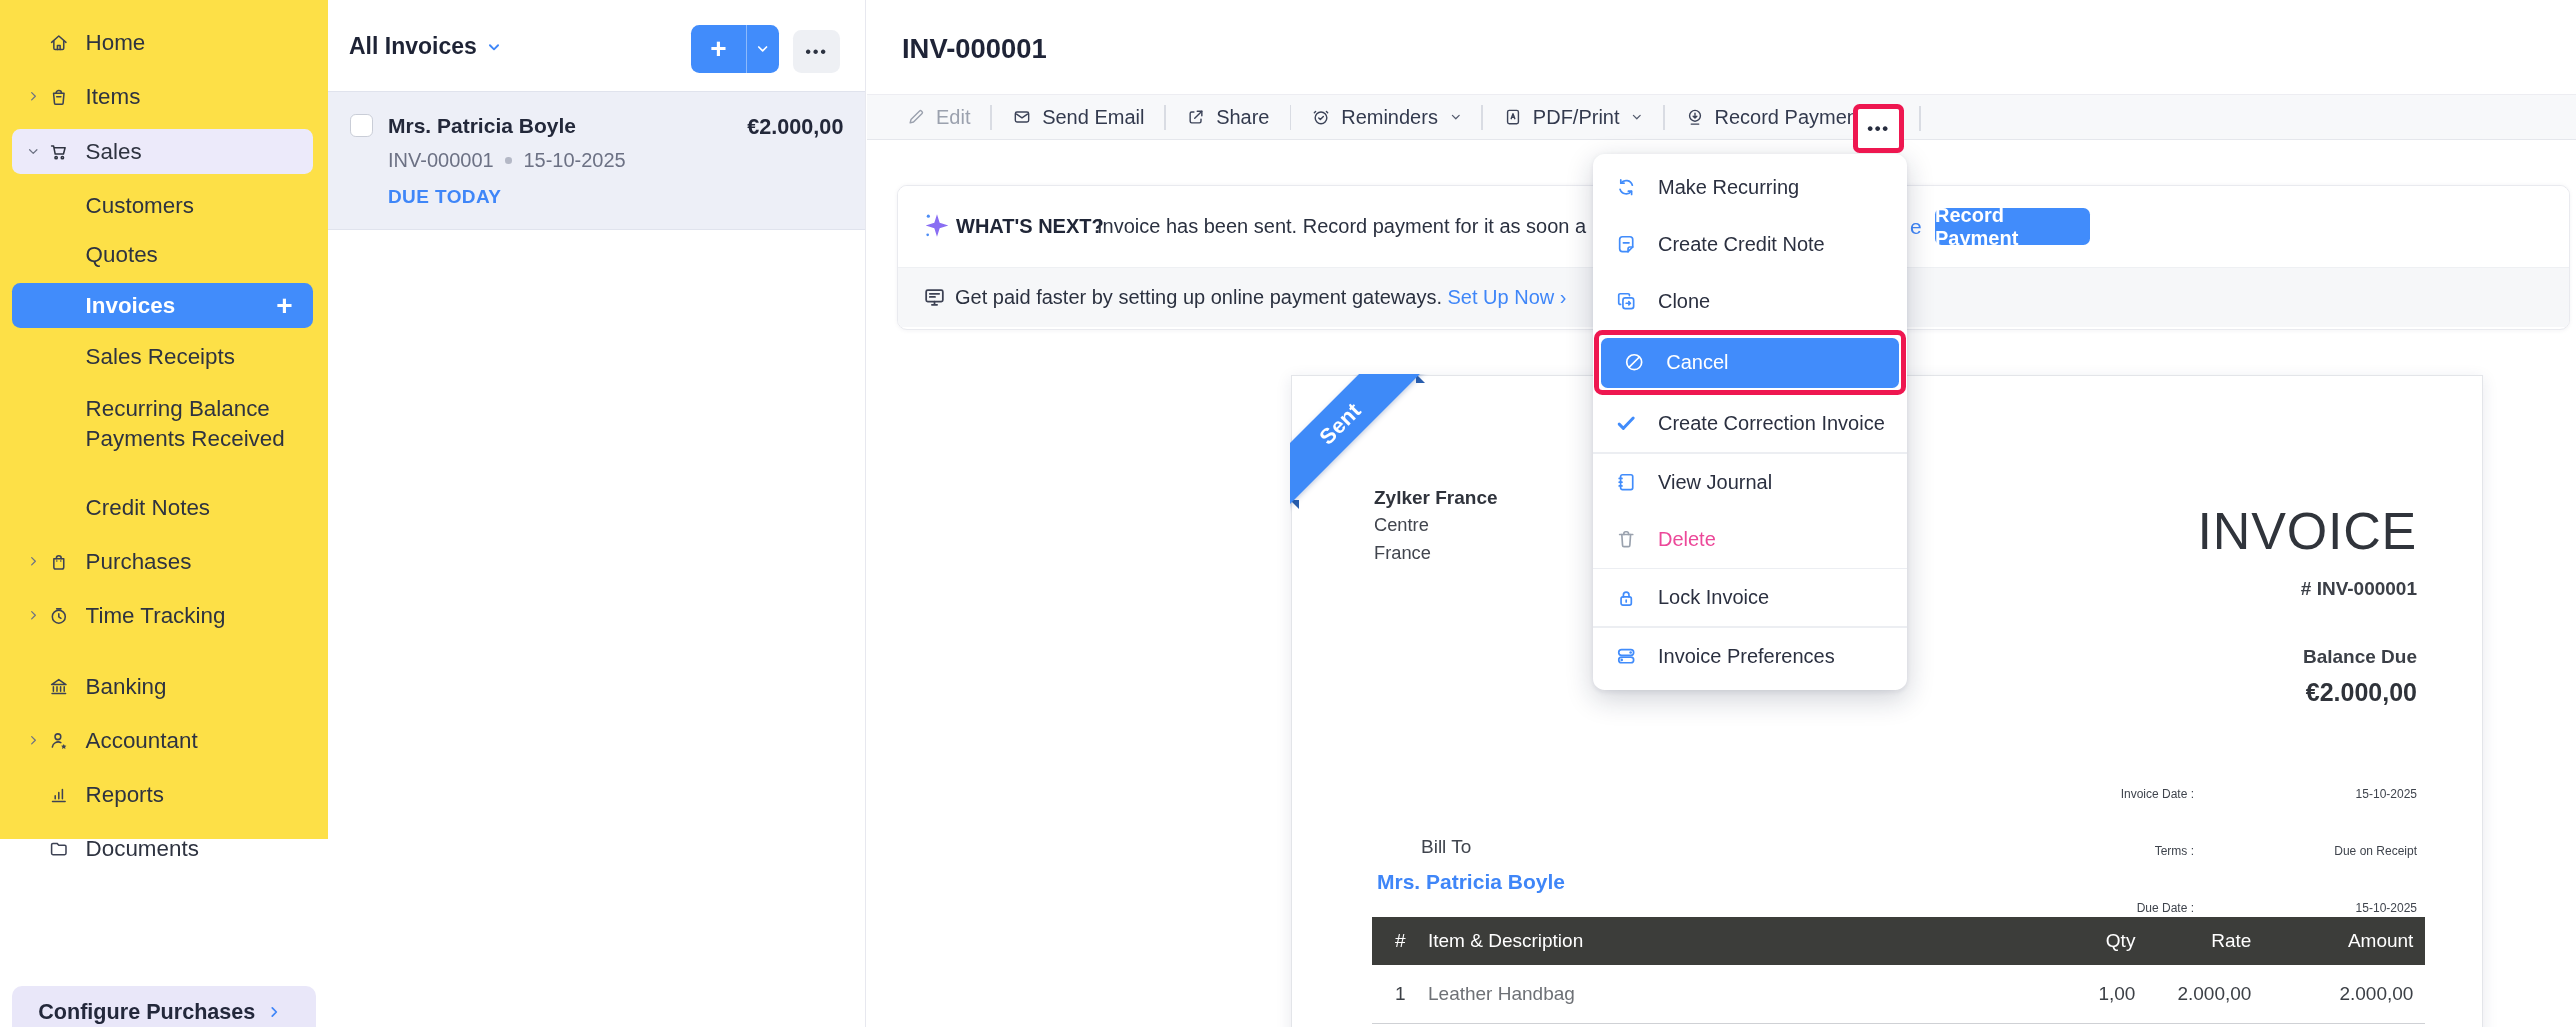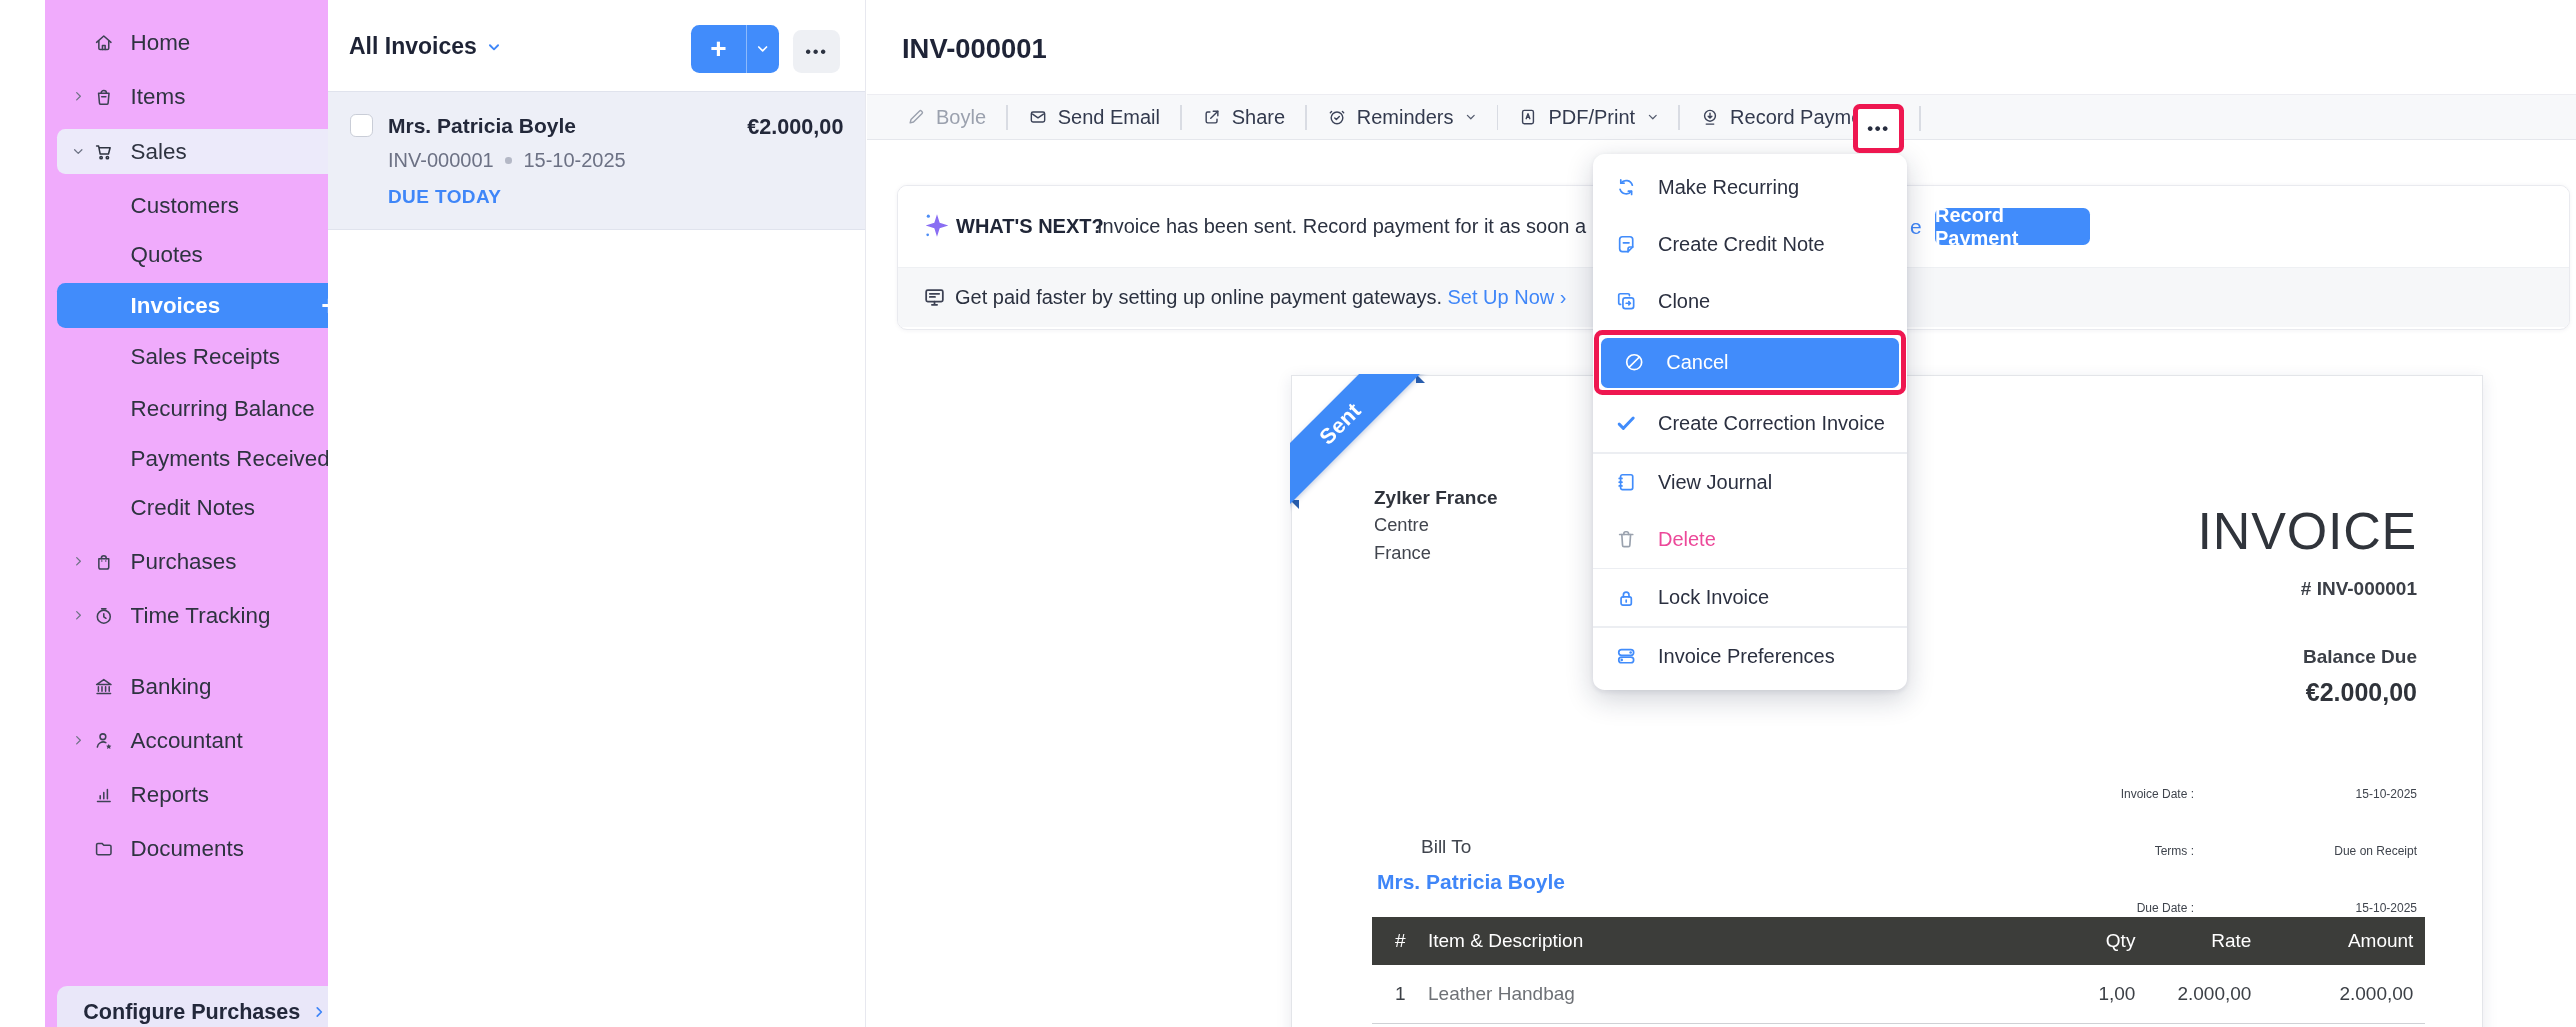--- a/index.html
+++ b/index.html
@@ -2,21 +2,21 @@
 <html style="font-size:13.3px"><head>
 <meta charset="utf-8">
 <style>
   html,body{margin:0;padding:0;background:#fff;}
   .stage{position:relative;width:2576px;height:1027px;overflow:hidden;background:#ffffff;
          font-family:"Liberation Sans",sans-serif;color:#2c3140;}
   svg{display:block;}
   .ico{flex:0 0 auto;}
 
   
-  .sidebar{position:absolute;left:0;top:0;width:328px;height:1027px;background:#f0abfc;border-right:1.7px solid #e9eaf2;margin-left:45px;}
+  .sidebar{position:absolute;left:0;top:0;width:328px;height:839px;background:#fde047;border-right:1.7px solid #e9eaf2;}
   .sb-row{position:absolute;left:11.6px;width:301px;height:45px;display:flex;align-items:center;border-radius:8.3px;cursor:pointer;}
   .sb-row .chev{position:absolute;left:15px;color:#6d7284;}
   .sb-row .icon{position:absolute;left:36px;color:#3d4254;}
   .sb-row .lbl{position:absolute;left:74px;font-size:22.4px;color:#2e3340;white-space:nowrap;}
   .sb-row.active{background:#eceafa;}
   .sb-row.selected{background:#418cfb;}
   .sb-row.selected .lbl{color:#ffffff;font-weight:bold;}
   .sb-row.selected .plus{position:absolute;right:20px;color:#fff;font-size:28px;font-weight:bold;line-height:1;}
   .configure{position:absolute;left:11.6px;top:986px;width:304px;height:52px;background:#e9e7f9;border-radius:10px;
              display:flex;align-items:center;padding-left:26.6px;box-sizing:border-box;cursor:pointer;}
@@ -170,21 +170,21 @@
     <div class="sb-row selected" style="top:283px">
       <span class="lbl">Invoices</span>
       <span class="plus">+</span>
     </div>
     <div class="sb-row" style="top:334px">
       <span class="lbl">Sales Receipts</span>
     </div>
     <div class="sb-row" style="top:386px">
       <span class="lbl">Recurring Balance</span>
     </div>
-    <div class="sb-row" style="top:436px">
+    <div class="sb-row" style="top:416px">
       <span class="lbl">Payments Received</span>
     </div>
     <div class="sb-row" style="top:485px">
       <span class="lbl">Credit Notes</span>
     </div>
 
     <div class="sb-row" style="top:539px">
       <span class="chev">
           <svg width="12.5" height="12.5" viewBox="0 0 24 24" fill="none" stroke="#6d7284" stroke-width="2.4" stroke-linecap="round" stroke-linejoin="round">
             <path d="M9 5l7 7-7 7"></path>
@@ -311,21 +311,21 @@
   <main class="main">
     <div class="page-title">INV-000001</div>
 
     <div class="toolbar">
       <div class="tb-item disabled">
         <span class="ico">
             <svg width="20" height="20" viewBox="0 0 24 24" fill="none" stroke="#9ba1ae" stroke-width="1.7" stroke-linecap="round" stroke-linejoin="round">
               <path d="M5 19l1-4L16.3 4.7a1.5 1.5 0 0 1 2.1 0l.9.9a1.5 1.5 0 0 1 0 2.1L9 18z"></path>
             </svg>
           </span>
-        <span>Boyle</span>
+        <span>Edit</span>
       </div>
       <span class="tb-sep"></span>
       <div class="tb-item">
         <span class="ico">
             <svg width="20" height="20" viewBox="0 0 24 24" fill="none" stroke="#3c4358" stroke-width="1.7" stroke-linecap="round" stroke-linejoin="round">
               <rect x="4" y="6" width="16" height="12" rx="2"></rect>
               <path d="M5.5 8.5 12 13l6.5-4.5"></path>
             </svg>
           </span>
         <span>Send Email</span>

